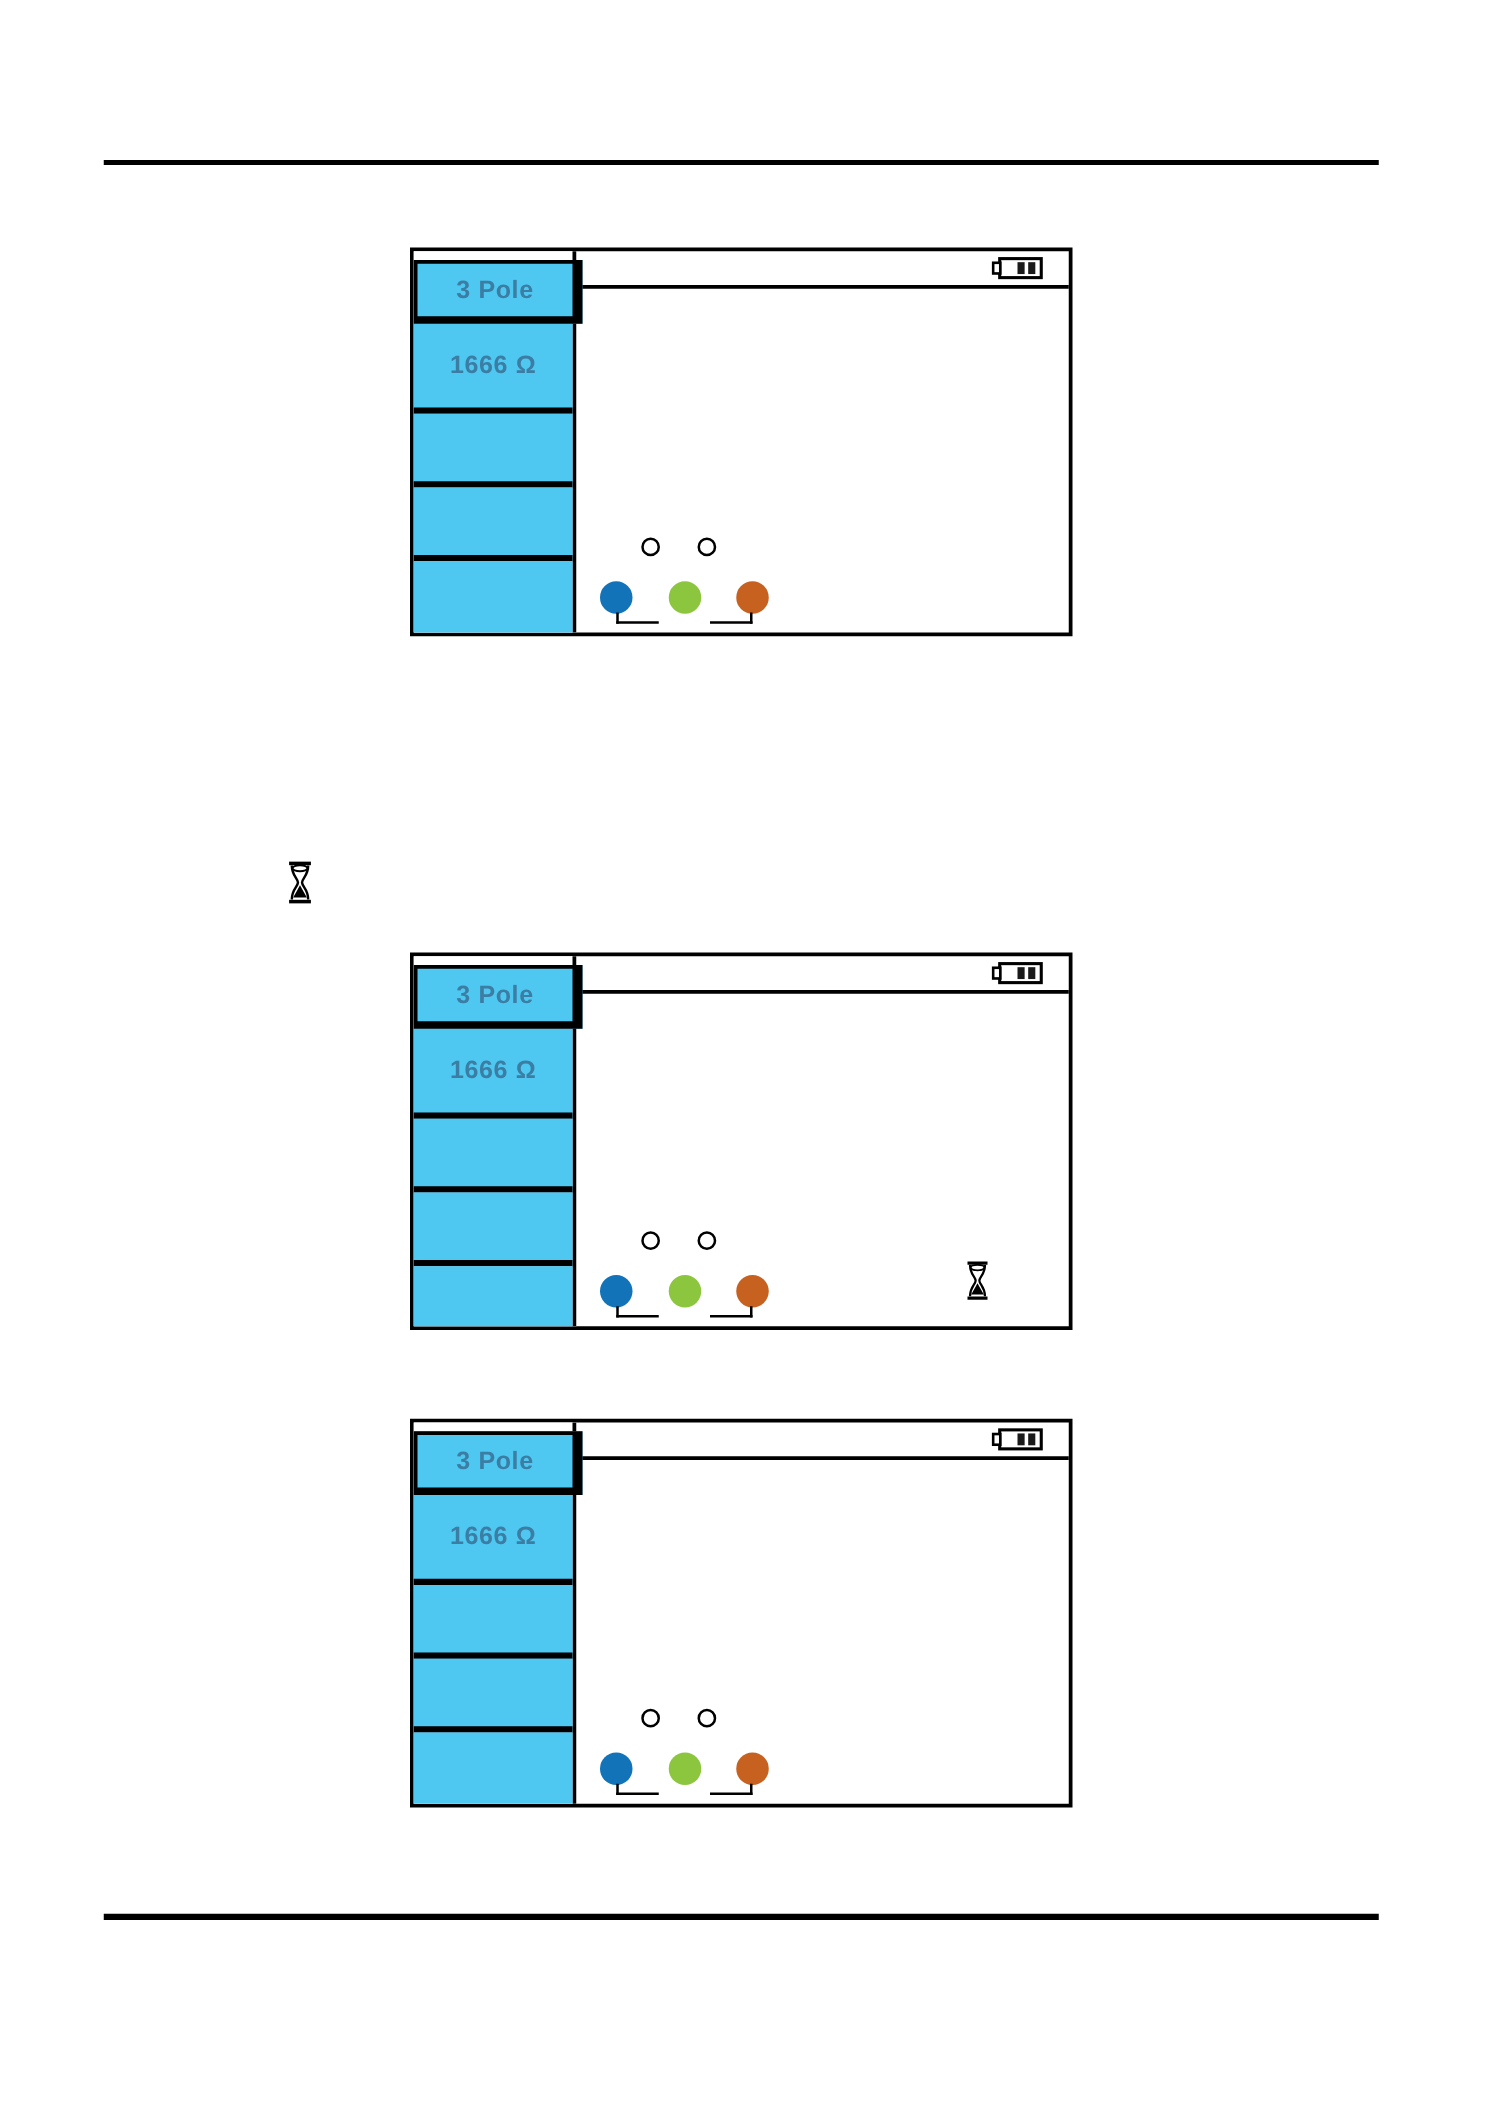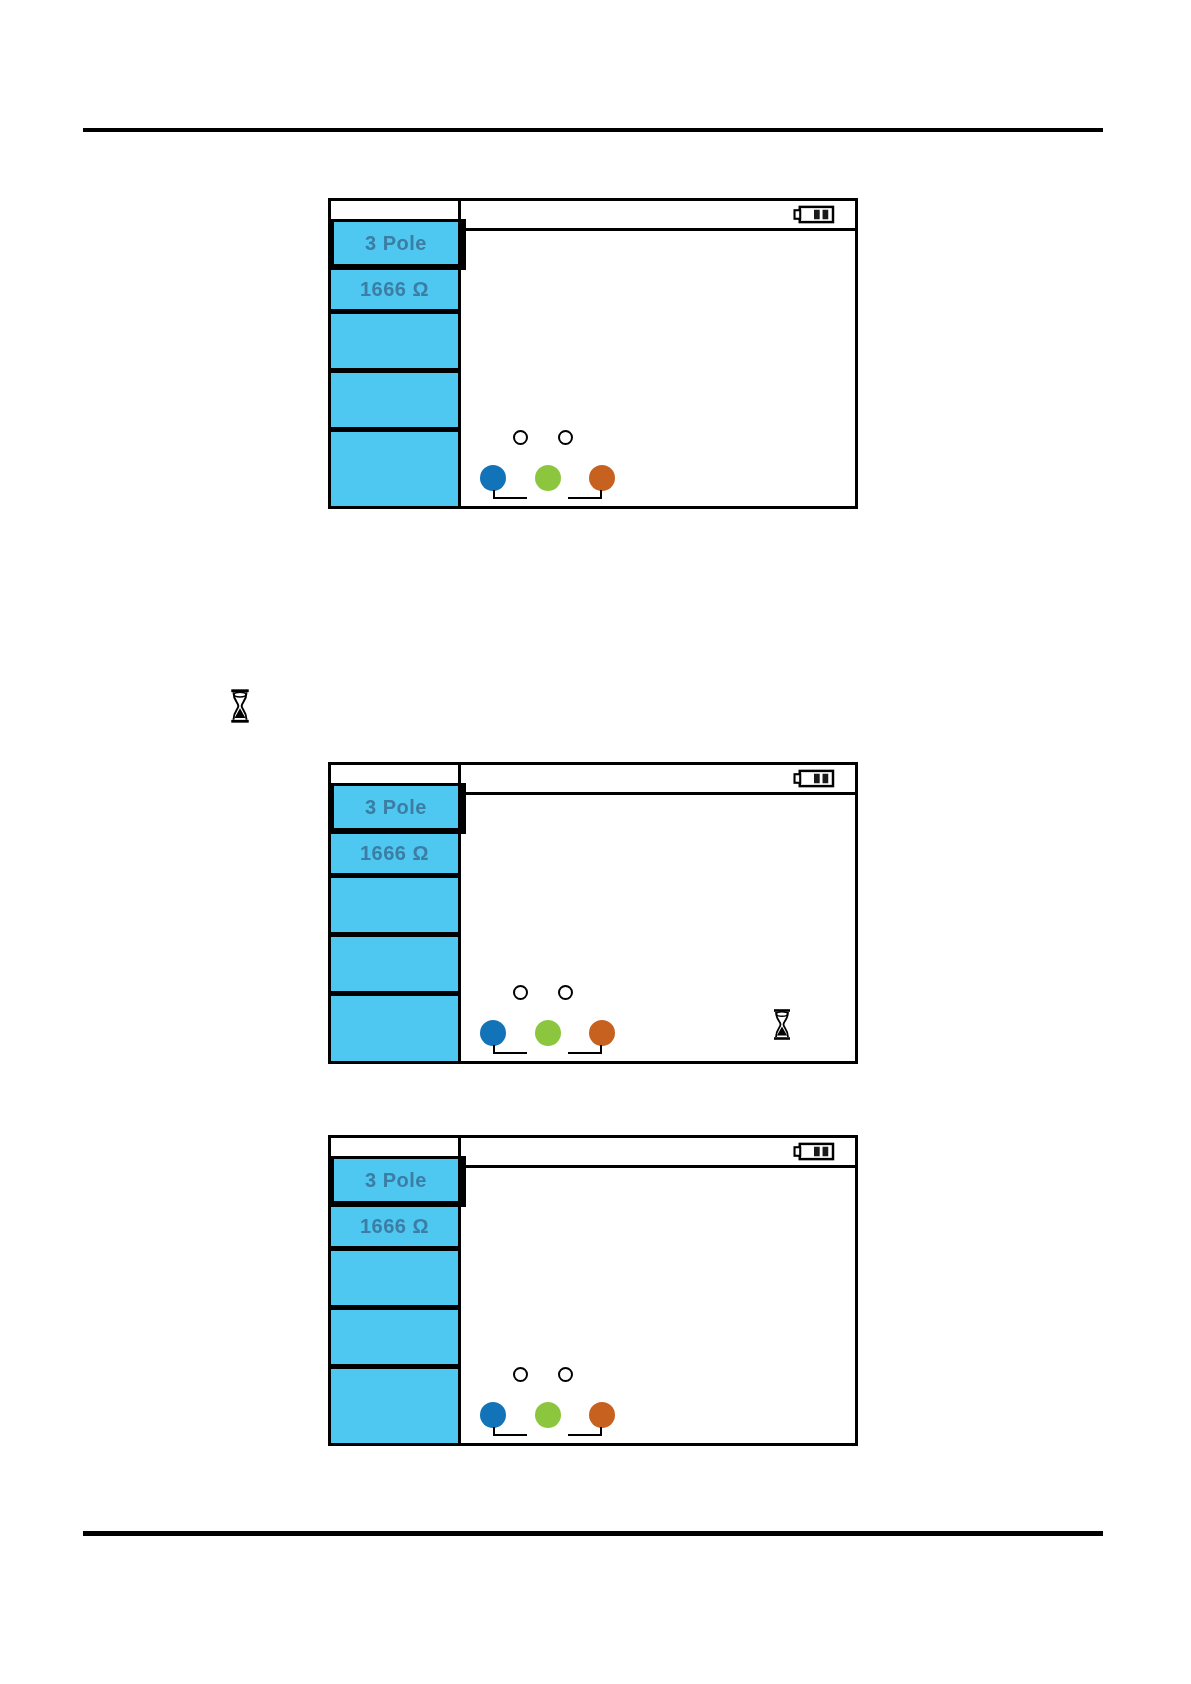--- a/index.html
+++ b/index.html
@@ -17,30 +17,30 @@
   .screen{
     position:absolute;left:328px;width:530px;background:#fff;
     border:3px solid #000;box-sizing:border-box;display:flex;
   }
   .screen-1{top:198px;height:311px;}
   .screen-2{top:762px;height:302px;}
   .screen-3{top:1135px;height:311px;}
 
   .sidebar{
     width:130px;flex:0 0 130px;border-right:3px solid #000;background:#fff;
-    display:flex;flex-direction:column;padding-top:18px;box-sizing:border-box;
+    display:flex;flex-direction:column;padding-top:7px;box-sizing:border-box;
   }
   .softkey{
     background:var(--softkey-bg);border-bottom:5px solid #000;
     display:flex;align-items:center;justify-content:center;
     color:var(--softkey-text);font-weight:bold;font-size:20px;
     box-sizing:border-box;letter-spacing:0.5px;
   }
   .sk-1{height:51px;}
-  .sk-2{height:44px;}
+  .sk-2{height:72px;}
   .sk-3{height:59px;}
   .sk-4{height:59px;}
   .sk-5{flex:1;border-bottom:none;}
   .softkey.sel{
     border:3px solid #000;border-right-width:8px;border-bottom-width:6px;
     margin-right:-8px;z-index:2;
   }
 
   .main{flex:1;display:flex;flex-direction:column;position:relative;min-width:0;}
   .statusbar{

